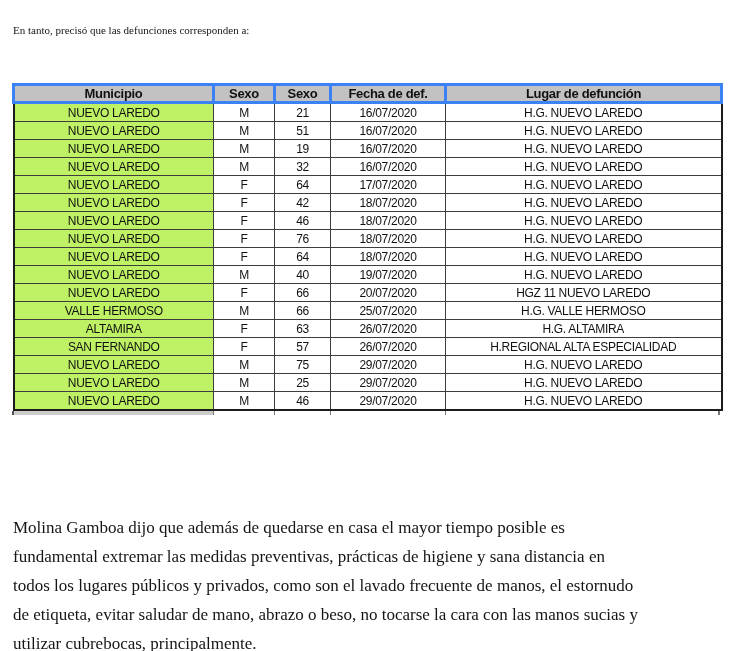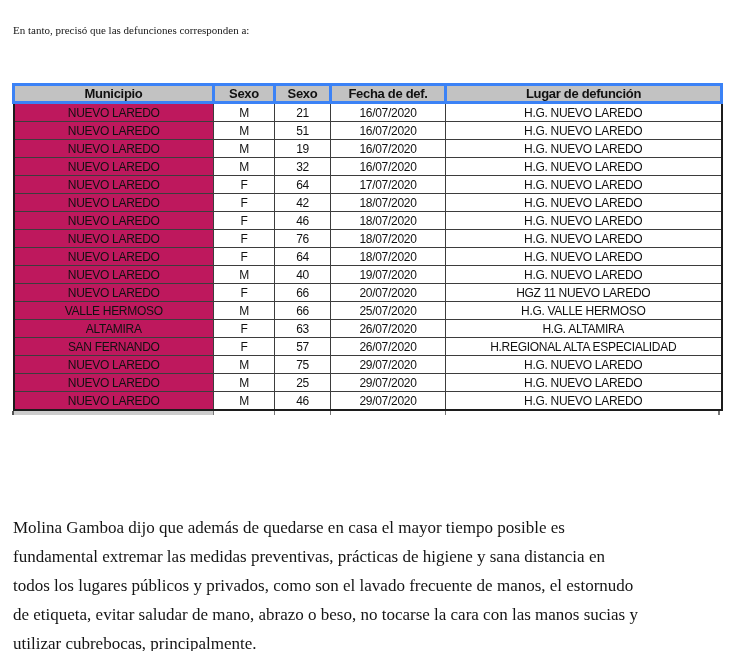--- a/index.html
+++ b/index.html
@@ -57,21 +57,21 @@
     font-size: 12px;
     height: 17px;
     padding: 0 2px;
     text-align: center;
     vertical-align: middle;
     border: 1px solid #3d3d3d;
     overflow: hidden;
     white-space: nowrap;
   }
   table.deaths td.muni {
-    background: #be185d;
+    background: #bef264;
   }
   
   .stub-row {
     display: flex;
     width: 708px;
     height: 4px;
     box-sizing: border-box;
     border-left: 2px solid #555555;
   }
   .stub-cell {

